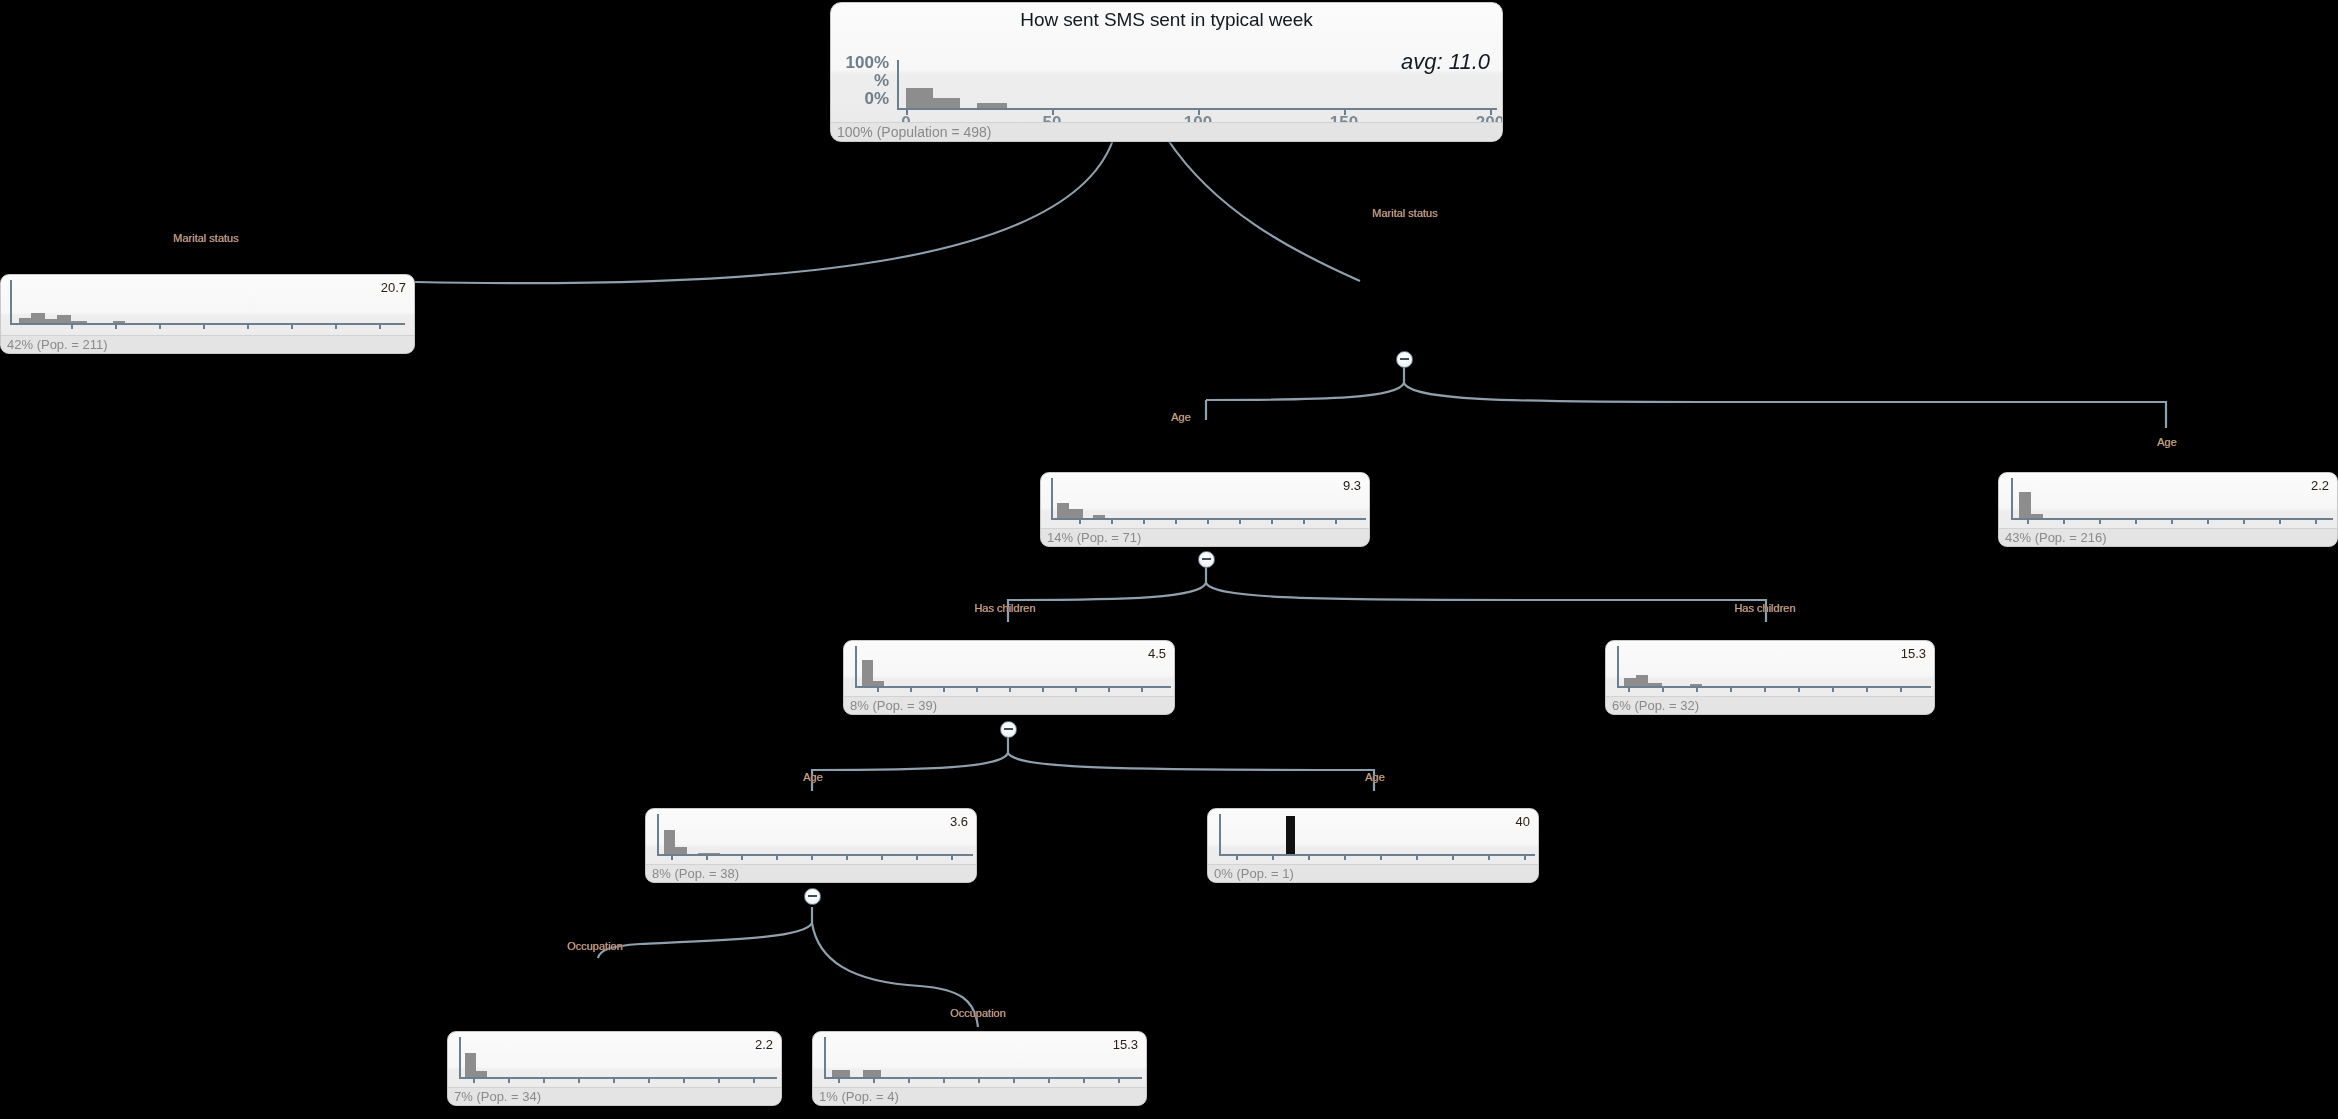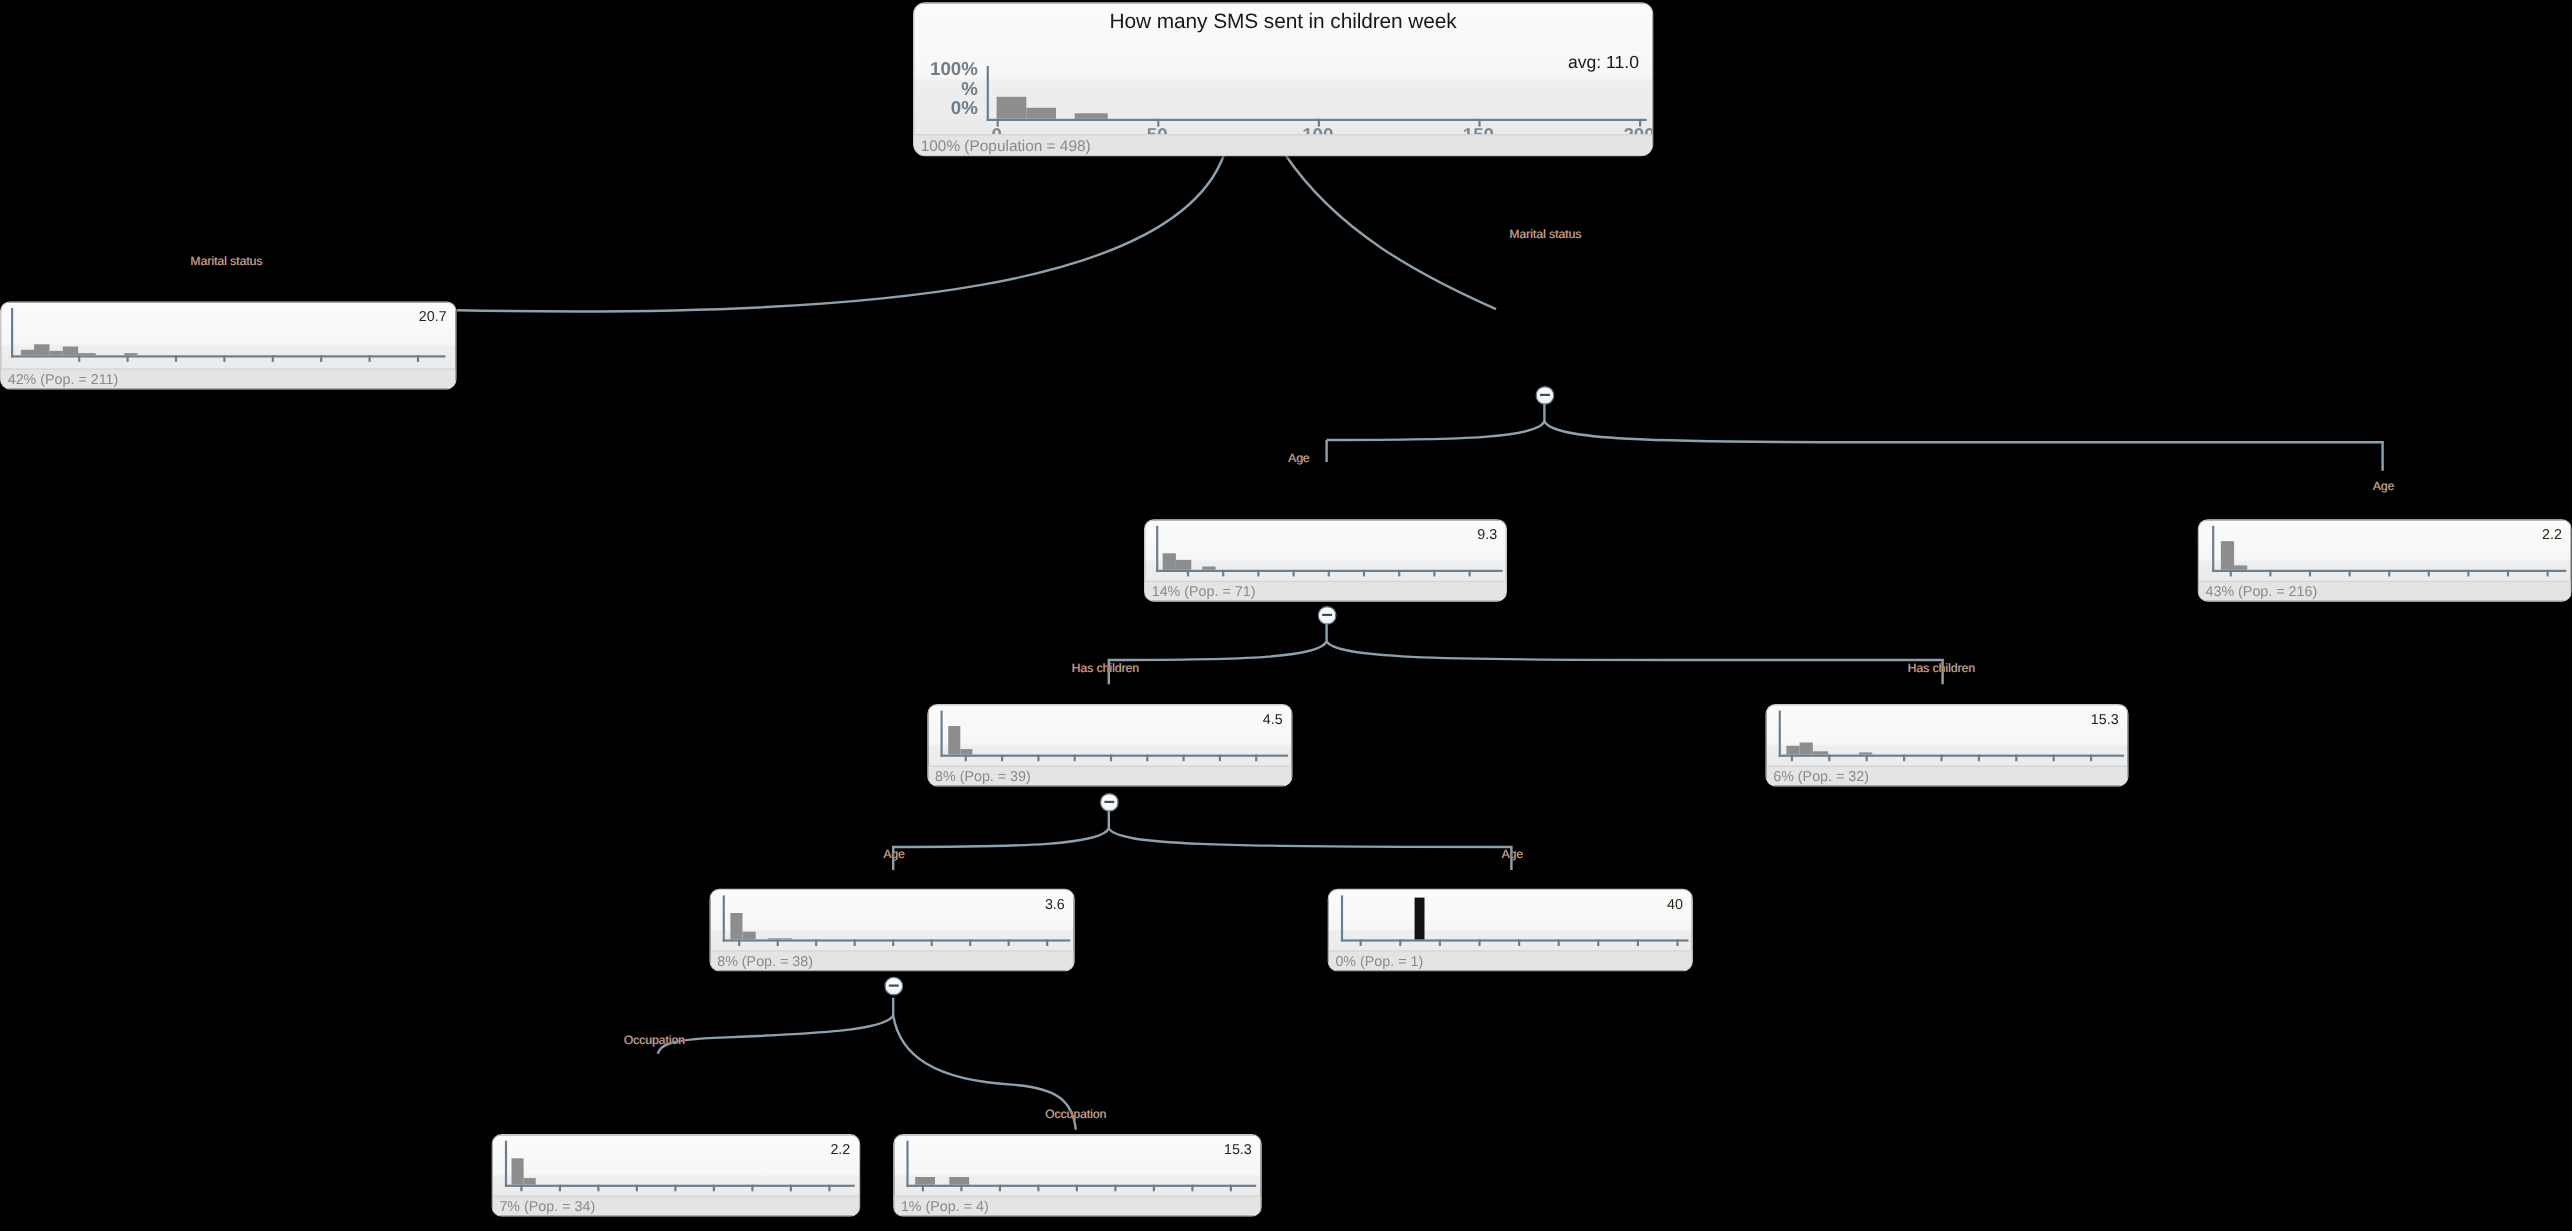--- a/index.html
+++ b/index.html
@@ -97,23 +97,24 @@
   .xlab {
     position: absolute;
     font-size: 17px;
     color: #7b8995;
     text-align: center;
     white-space: nowrap;
   }
 
   .avg-label {
     position: absolute;
-    font-size: 16px;
+    font-size: 22px;
     color: #161a1d;
     white-space: nowrap;
+    font-style: italic;
   }
   .value-label {
     position: absolute;
     font-size: 13px;
     color: #2a2218;
     white-space: nowrap;
     text-align: right;
   }
 
   
@@ -212,21 +213,21 @@
 
   <div class="split-label" style="left:768px; top:771px; width:90px;">Age</div>
 
   <div class="split-label" style="left:1330px; top:771px; width:90px;">Age</div>
 
   <div class="split-label" style="left:535px; top:940px; width:120px;">Occupation</div>
 
   <div class="split-label" style="left:918px; top:1007px; width:120px;">Occupation</div>
 
   <div class="node root" style="left:830px; top:2px; width:673px; height:140px;">
-    <div class="node-title">How many SMS sent in children week</div>
+    <div class="node-title">How sent SMS sent in typical week</div>
 
     <div class="plot" style="left:0; top:26px; width:673px; height:58px;">
       <div class="ylab" style="left:6px; top:-4px; width:52px;">100%</div>
       <div class="ylab" style="left:6px; top:14px; width:52px;">%</div>
       <div class="ylab" style="left:6px; top:32px; width:52px;">0%</div>
 
       <div class="axis-v" style="left:66px; top:3px; height:50px;"></div>
       <div class="axis-h" style="left:66px; top:51px; width:600px;"></div>
 
       <div class="tick" style="left:75px;  top:51px; height:7px;"></div>

